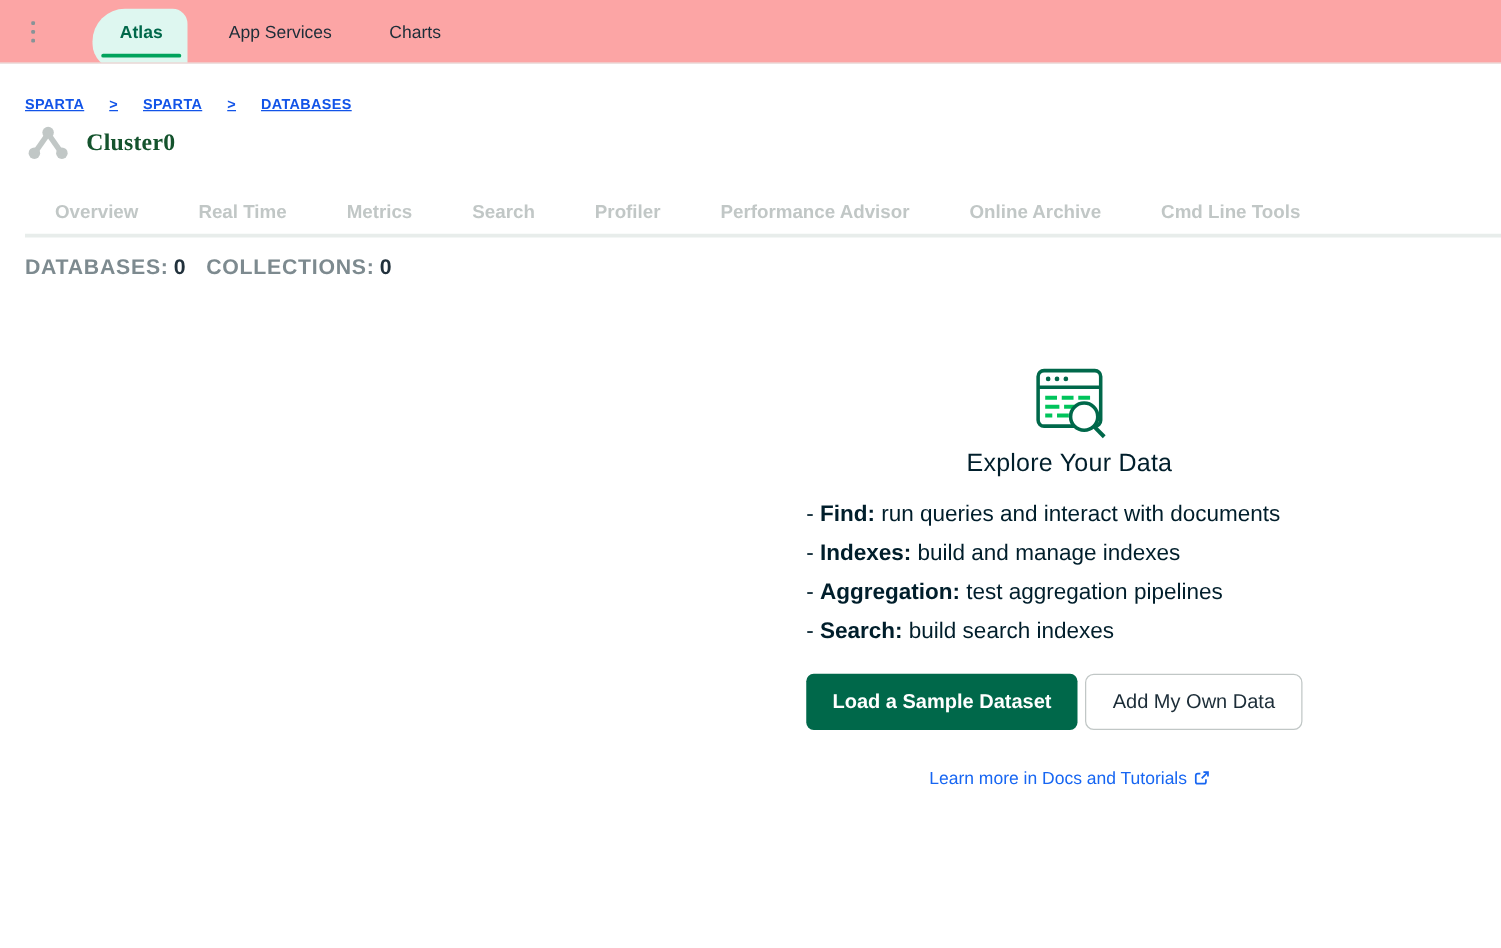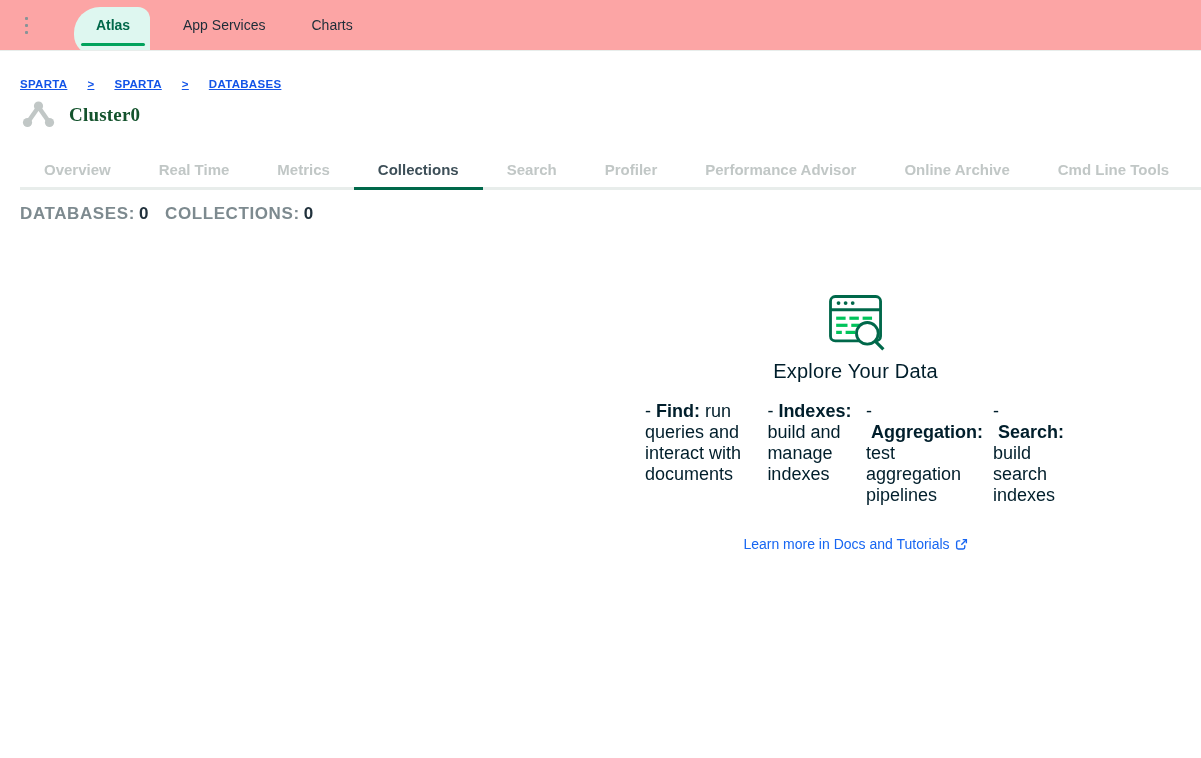--- a/index.html
+++ b/index.html
@@ -36,21 +36,21 @@
 
   
   .stats { margin: 14px 0 0 20px; display: flex; gap: 16px; font-size: 17px; font-weight: 700; letter-spacing: .6px; }
   .stat-label { color: #7D8A8F; }
   .stat-value { color: #21313C; margin-left: 4px; }
 
   
   .empty-state { position: absolute; left: 645px; top: 288px; width: 421px; display: flex; flex-direction: column; align-items: center; }
   .es-icon { width: 68px; height: 68px; }
   .es-title { margin-top: 4px; font-size: 20px; font-weight: 500; color: #001E2B; letter-spacing: .2px; }
-  .es-list { margin-top: 18px; align-self: flex-start; display: flex; flex-direction: row; gap: 10px; }
+  .es-list { margin-top: 18px; align-self: flex-start; display: flex; flex-direction: column; gap: 10px; }
   .feature { font-size: 18px; line-height: 21px; color: #001E2B; }
   .feature::before { content: "-\00a0 "; }
   .feature b { font-weight: 700; }
   .es-buttons { margin-top: 24px; display: flex; gap: 6px; align-self: flex-start; }
   .btn { height: 45px; border-radius: 6px; font-size: 16px; display: flex; align-items: center; padding: 0 21px; cursor: pointer; font-family: "Liberation Sans", sans-serif; }
   .btn-primary { background: #00684A; color: #ffffff; font-weight: 700; border: none; }
   .btn-secondary { background: #ffffff; color: #1C2D38; font-weight: 500; border: 1px solid #C1C7C6; border-radius: 7px; }
   .es-link { margin-top: 30px; font-size: 14px; color: #1766F2; display: flex; align-items: center; gap: 5px; cursor: pointer; text-decoration: none; }
 </style>
 </head>
@@ -87,21 +87,20 @@
     <circle cx="5.5" cy="22.5" r="4.6" fill="#C1C7C6"></circle>
     <circle cx="27.5" cy="22.5" r="4.6" fill="#C1C7C6"></circle>
   </svg>
   <h1 class="cluster-title">Cluster0</h1>
 </div>
 
 <div class="tabbar">
   <div class="tab">Overview</div>
   <div class="tab">Real Time</div>
   <div class="tab">Metrics</div>
-  <div class="tab active">Collections</div>
   <div class="tab">Search</div>
   <div class="tab">Profiler</div>
   <div class="tab">Performance Advisor</div>
   <div class="tab">Online Archive</div>
   <div class="tab">Cmd Line Tools</div>
 </div>
 
 <div class="stats">
   <div>
     <span class="stat-label">DATABASES:</span><span class="stat-value">0</span>
@@ -131,20 +130,24 @@
     <circle cx="48" cy="48" r="11.5" fill="#ffffff" stroke="#00684A" stroke-width="3"></circle>
     <line x1="56.5" y1="56.5" x2="65" y2="65" stroke="#00684A" stroke-width="3.4"></line>
   </svg>
   <div class="es-title">Explore Your Data</div>
   <div class="es-list">
     <div class="feature"><b>Find:</b> <span>run queries and interact with documents</span></div>
     <div class="feature"><b>Indexes:</b> <span>build and manage indexes</span></div>
     <div class="feature"><b>Aggregation:</b> <span>test aggregation pipelines</span></div>
     <div class="feature"><b>Search:</b> <span>build search indexes</span></div>
   </div>
+  <div class="es-buttons">
+    <button class="btn btn-primary">Load a Sample Dataset</button>
+    <button class="btn btn-secondary">Add My Own Data</button>
+  </div>
   <a class="es-link">
     <span>Learn more in Docs and Tutorials</span>
     <svg width="13" height="13" viewBox="0 0 16 16">
       <path d="M6.5 3.5H4A2 2 0 0 0 2 5.5v6A2 2 0 0 0 4 13.5h6a2 2 0 0 0 2-2V9" fill="none" stroke="#1766F2" stroke-width="1.7"></path>
       <path d="M9.5 2H14v4.5" fill="none" stroke="#1766F2" stroke-width="1.7"></path>
       <path d="M13.6 2.4 7.8 8.2" fill="none" stroke="#1766F2" stroke-width="1.7"></path>
     </svg>
   </a>
 </div>
 

